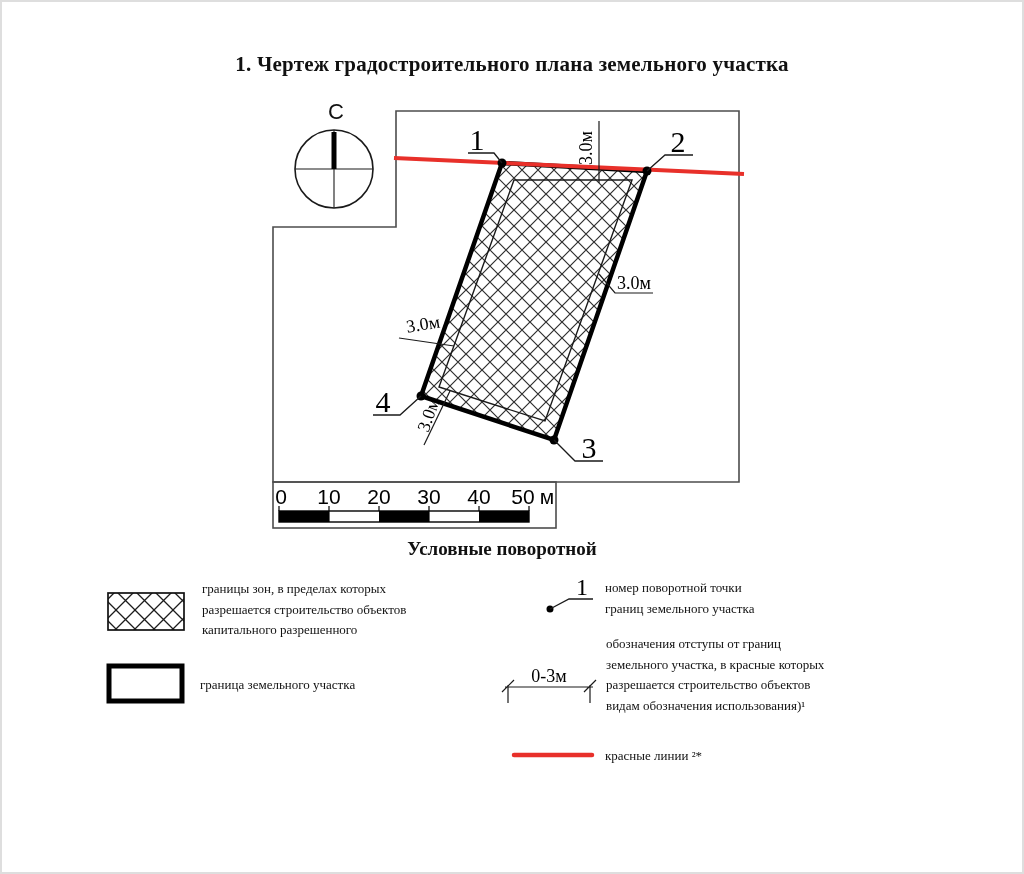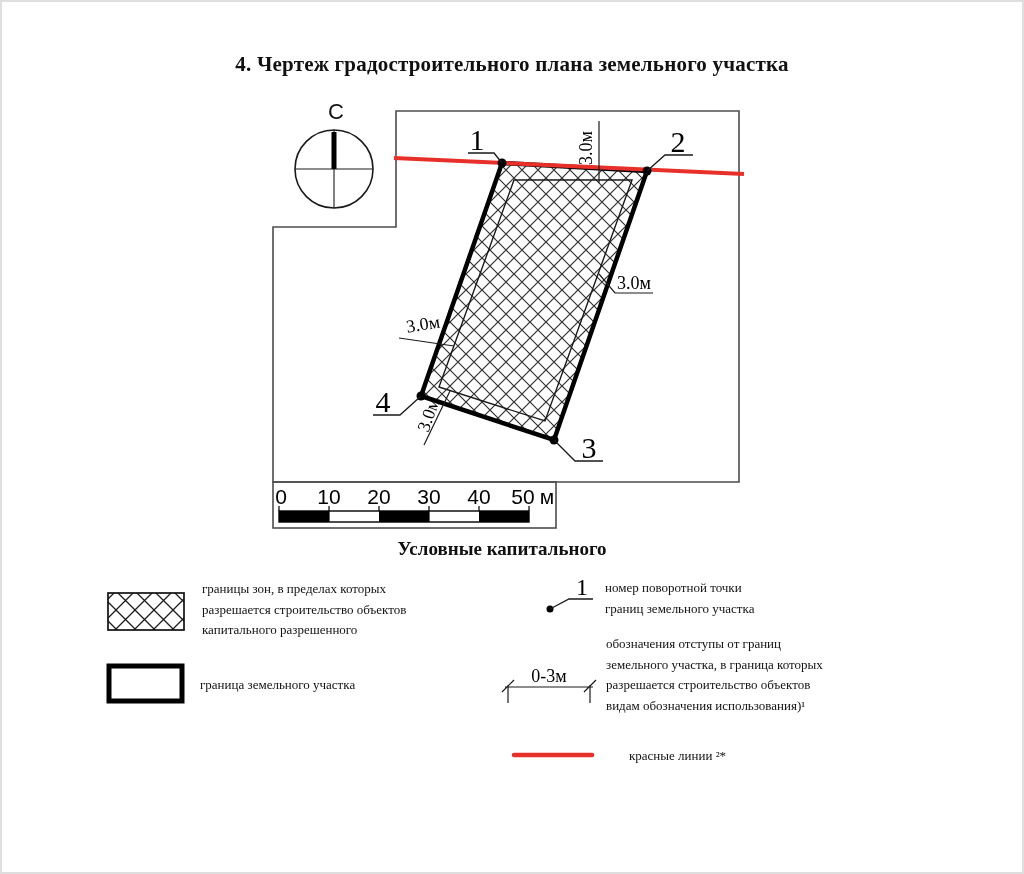--- a/index.html
+++ b/index.html
@@ -35,21 +35,21 @@
     font-size: 13px;
     line-height: 20.5px;
     white-space: nowrap;
   }
 </style>
 </head>
 <body>
 
 <div class="page">
 
-  <div class="title">4. Чертеж градостроительного плана земельного участка</div>
+  <div class="title">1. Чертеж градостроительного плана земельного участка</div>
 
   <svg class="drawing" width="1024" height="874" viewBox="0 0 1024 874">
     <defs>
       <pattern id="xh" patternUnits="userSpaceOnUse" width="16" height="16">
         <path d="M0 0 L16 16 M16 0 L0 16" stroke="#2e2e2e" stroke-width="1.2" fill="none"></path>
       </pattern>
       <pattern id="xhL" patternUnits="userSpaceOnUse" width="19" height="19">
         <path d="M0 0 L19 19 M19 0 L0 19" stroke="#1c1c1c" stroke-width="1.3" fill="none"></path>
       </pattern>
     </defs>
@@ -120,38 +120,38 @@
     </g>
 
     <g>
       <path d="M503 685 H591 M506 683 V701 M588 683 V701 M500 690 L512 678 M582 690 L594 678" stroke="#1a1a1a" stroke-width="1.2" fill="none"></path>
       <text x="547" y="680" text-anchor="middle" font-size="18" font-family="Liberation Serif, DejaVu Serif, serif">0-3м</text>
     </g>
 
     <line x1="512" y1="753" x2="590" y2="753" stroke-width="4.5" stroke-linecap="round" stroke="#e8302a"></line>
   </svg>
 
-  <div class="legend-title">Условные капитального</div>
+  <div class="legend-title">Условные поворотной</div>
 
   <div class="ltext" style="left:200px; top:577px;">
     <div>границы зон, в пределах которых</div>
     <div>разрешается строительство объектов</div>
     <div>капитального разрешенного</div>
   </div>
   <div class="ltext" style="left:603px; top:576px;">
     <div>номер поворотной точки</div>
     <div>границ земельного участка</div>
   </div>
 
   <div class="ltext" style="left:198px; top:673px;">
     <div>граница земельного участка</div>
   </div>
   <div class="ltext" style="left:604px; top:632px;">
     <div>обозначения отступы от границ</div>
-    <div>земельного участка, в граница которых</div>
+    <div>земельного участка, в красные которых</div>
     <div>разрешается строительство объектов</div>
     <div>видам обозначения использования)¹</div>
   </div>
-  <div class="ltext" style="left:603px; top:744px;margin-left:24px;">
+  <div class="ltext" style="left:603px; top:744px;">
     <div>красные линии ²*</div>
   </div>
 
 </div>
 
 </body></html>

